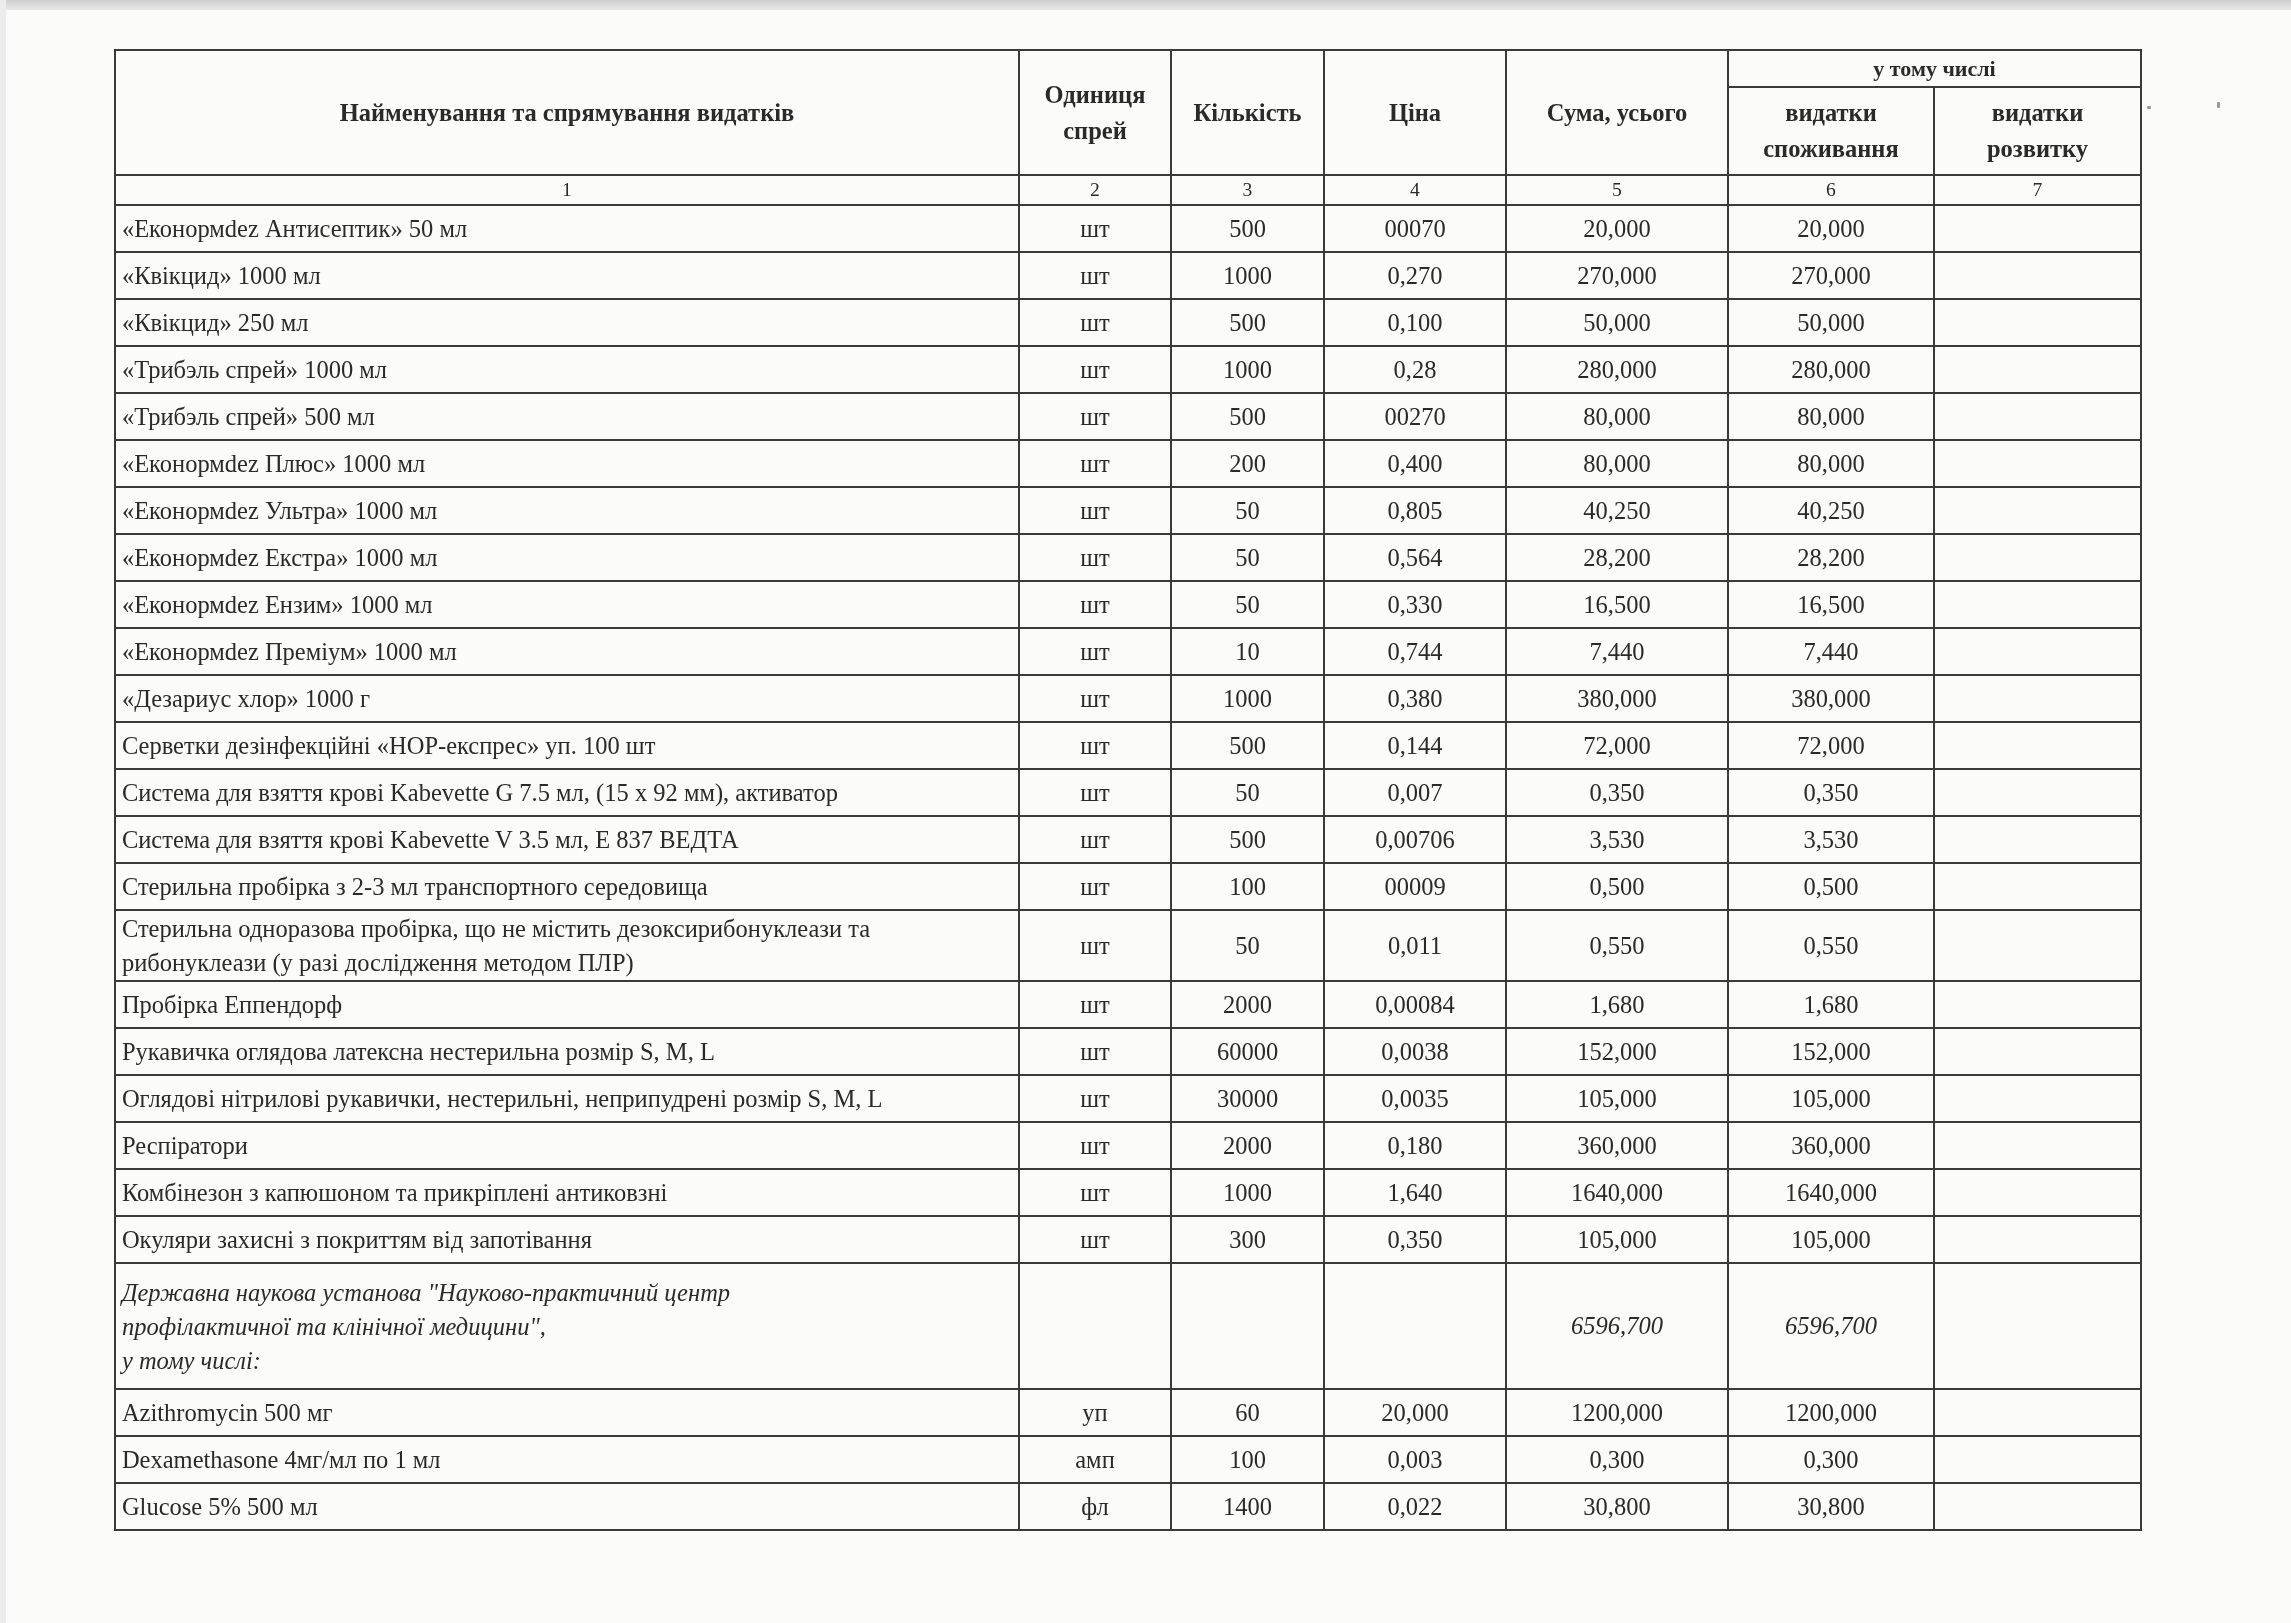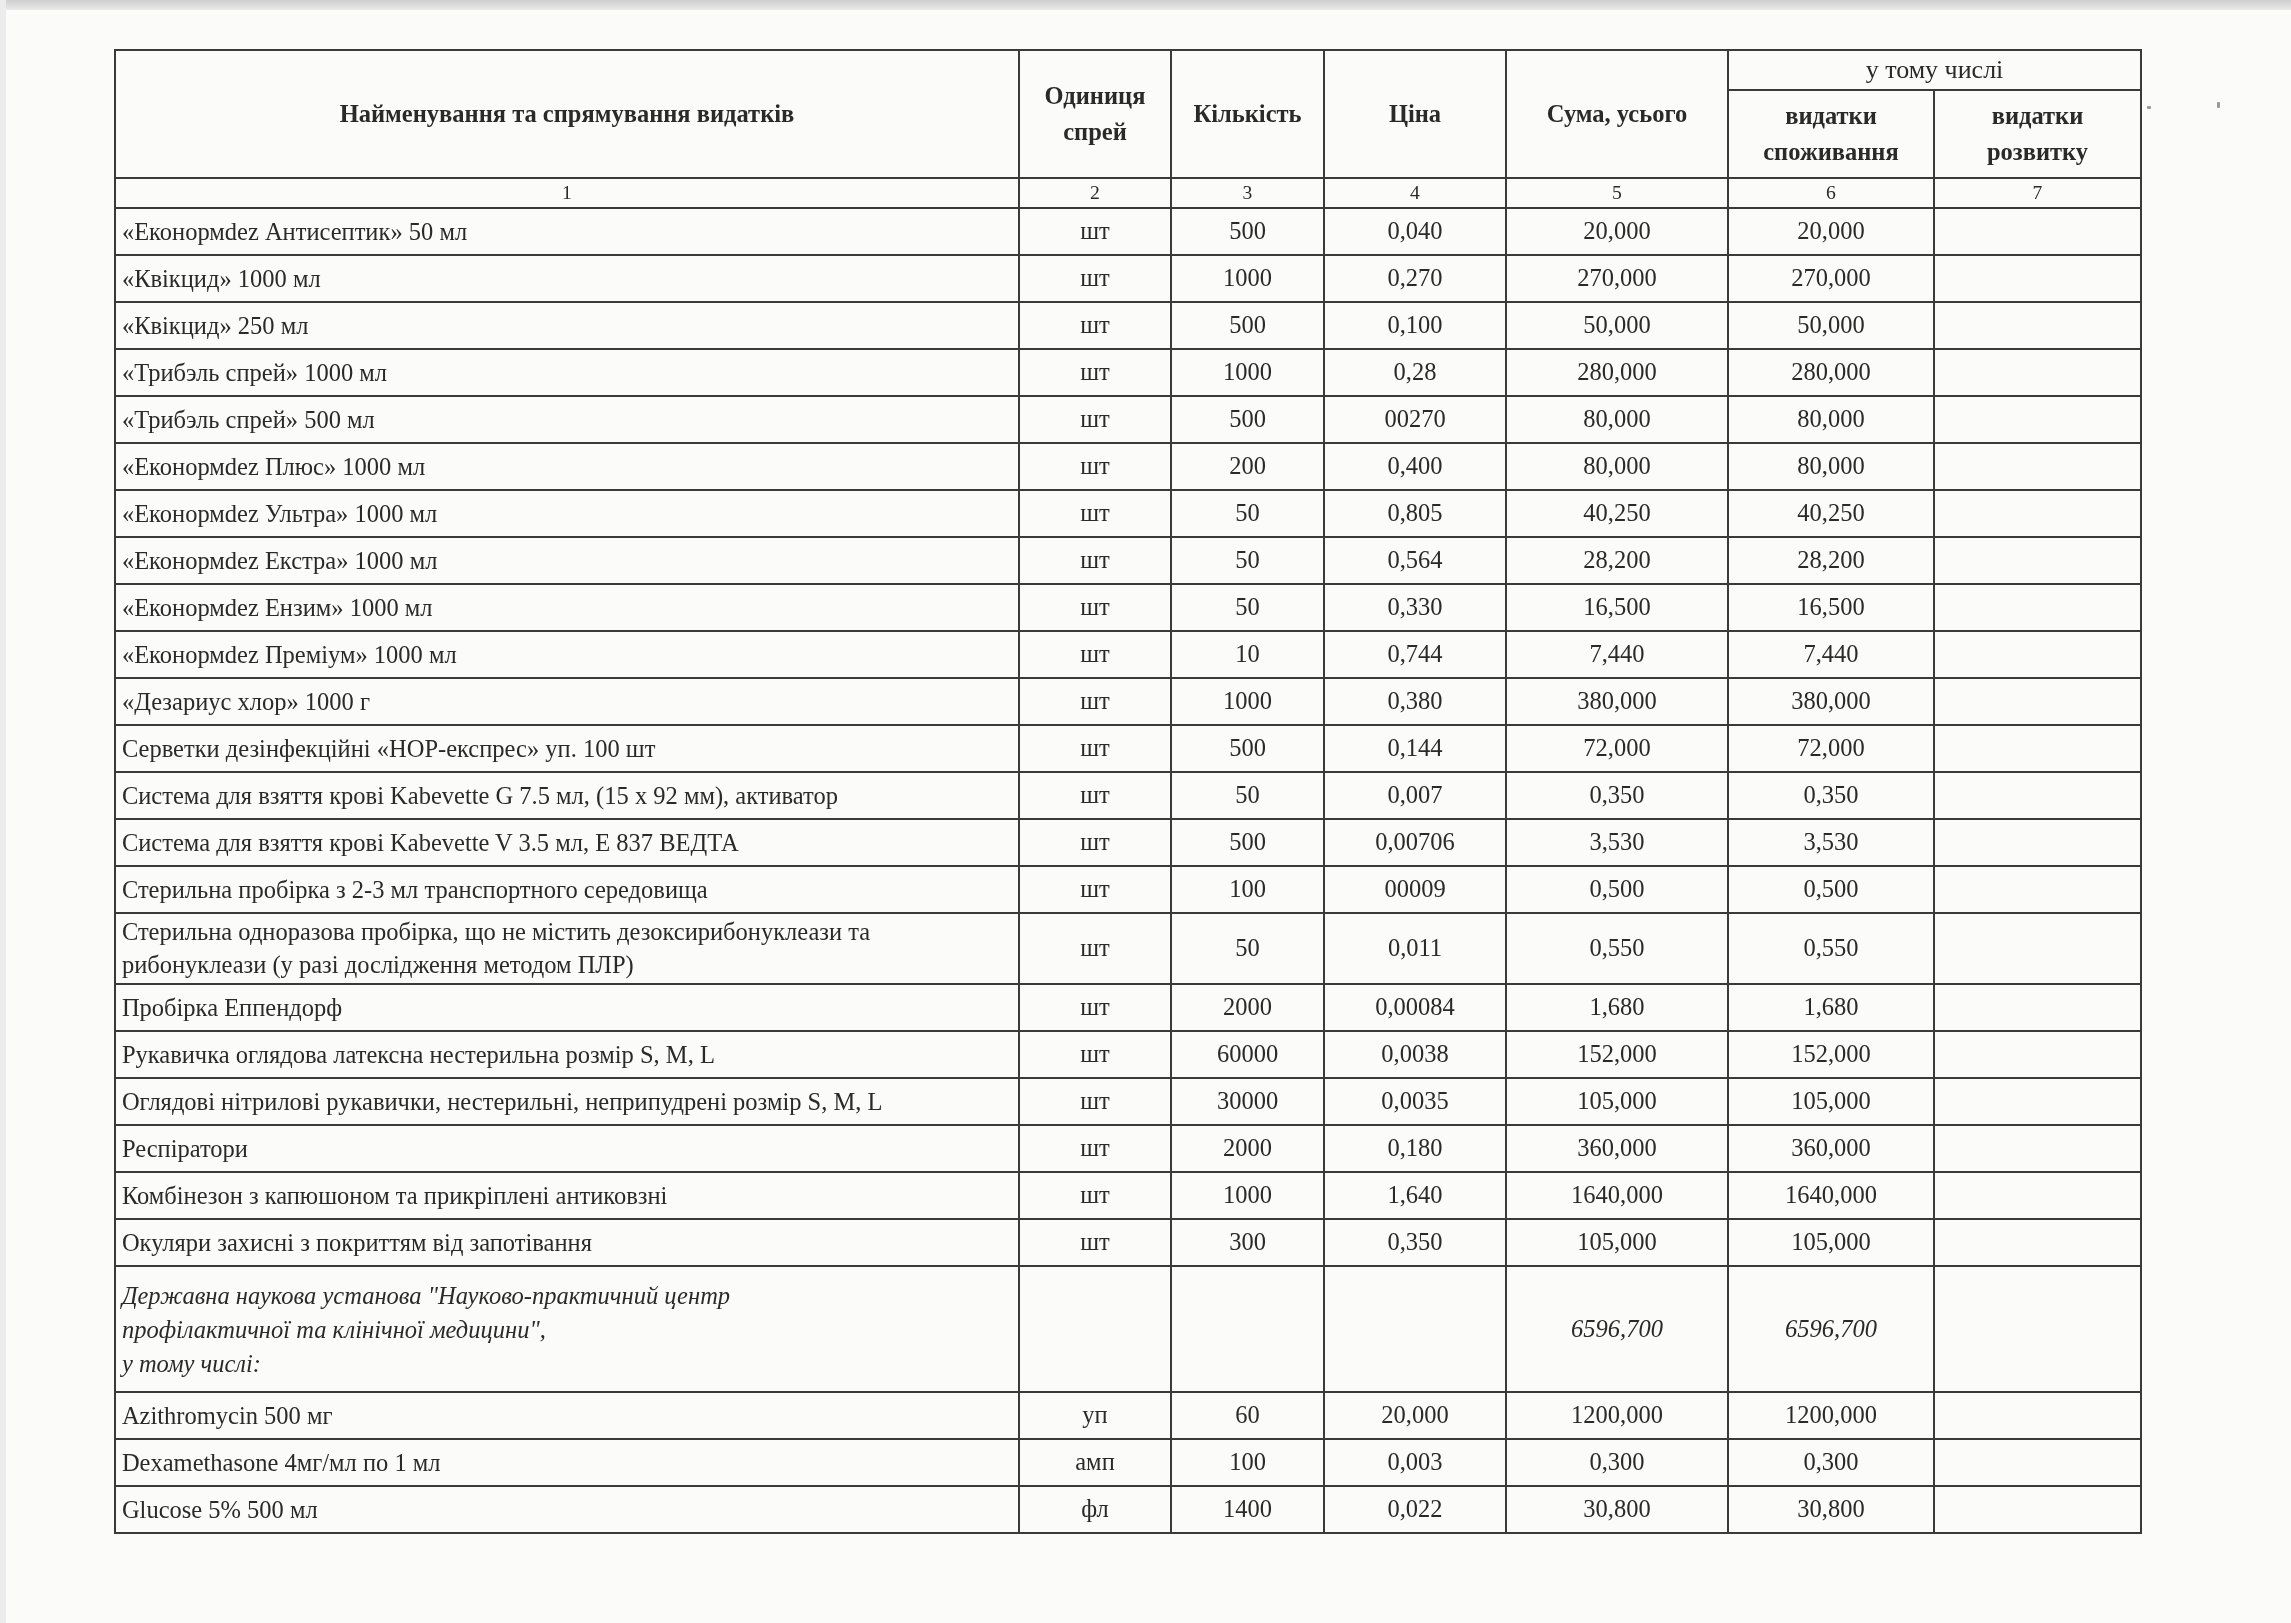--- a/index.html
+++ b/index.html
@@ -27,21 +27,21 @@
     border-collapse: collapse;
     table-layout: fixed;
     font-size: 24.5px;
   }
   table.budget td, table.budget th {
     border: 2.5px solid #3a3a3a;
     padding: 0 5.9px;
     vertical-align: middle;
   }
   th { font-weight: bold; text-align: center; line-height: 1.45; }
-  th.sub-group { font-weight: normal; font-size: 26px; height: 35px; padding: 0; }
+  th.sub-group { font-weight: bold; font-size: 22px; height: 35px; padding: 0; }
   .num-row td { text-align: center; font-size: 19.6px; height: 28px; padding: 0; }
   td.name { text-align: left; padding-left: 6.9px; line-height: 1.35; }
   td.c { text-align: center; }
   tr.item td { height: 45px; }
   tr.tall td { height: 69px; }
   tr.group td { height: 122px; font-style: italic; border-radius: 23px; }
   tr.group td.name { line-height: 1.38; padding-top: 2px; }
 </style>
 </head>
 <body>
@@ -82,21 +82,21 @@
       <td>5</td>
       <td>6</td>
       <td>7</td>
     </tr>
   </thead>
   <tbody id="rows-body">
       <tr class="item">
         <td class="name">«Еконормdez Антисептик» 50 мл</td>
         <td class="c">шт</td>
         <td class="c">500</td>
-        <td class="c">0,040</td>
+        <td class="c">00070</td>
         <td class="c">20,000</td>
         <td class="c">20,000</td>
         <td class="c"></td>
       </tr>
       <tr class="item">
         <td class="name">«Квікцид» 1000 мл</td>
         <td class="c">шт</td>
         <td class="c">1000</td>
         <td class="c">0,270</td>
         <td class="c">270,000</td>

